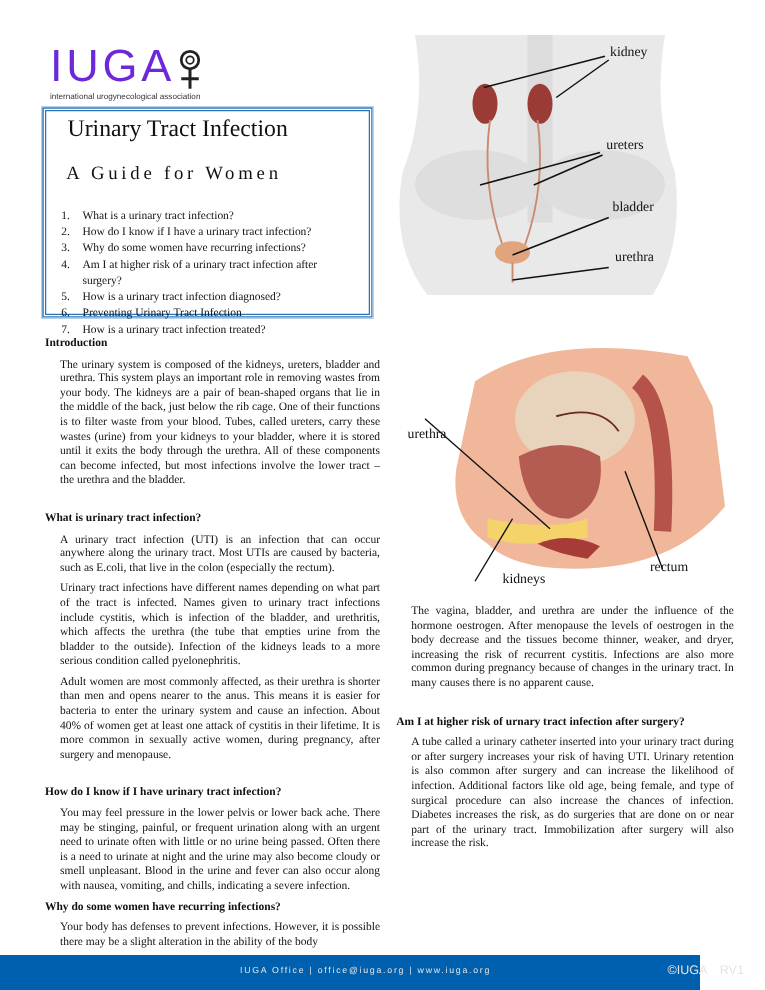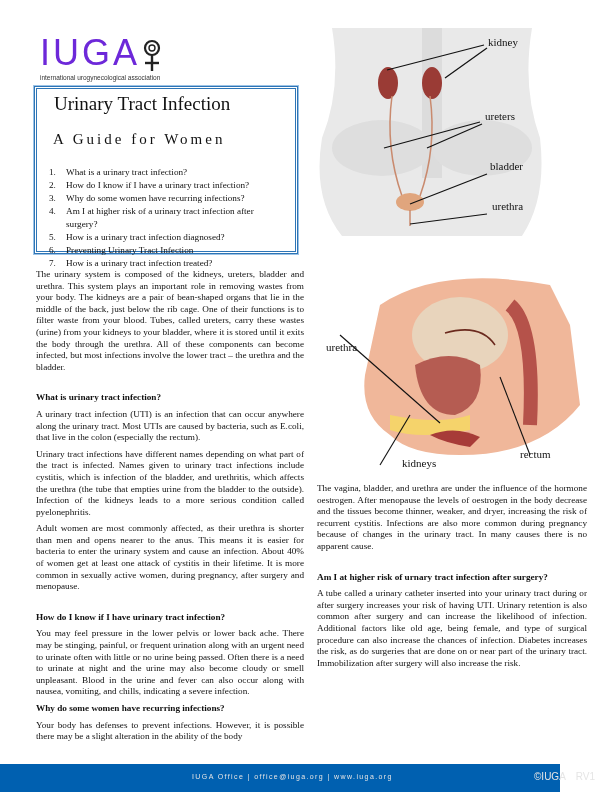--- a/index.html
+++ b/index.html
@@ -9,21 +9,21 @@
   .logo-sub{font-family:"Liberation Sans","DejaVu Sans",sans-serif;font-size:6.5px;color:#333;margin-top:2px;}
   .venus{display:inline-block;margin-left:2px;margin-top:2px;}
   .toc{position:absolute;left:34px;top:86px;width:258px;height:162px;border:3px double #2e75b6;box-shadow:0 0 0 1px #9dc3e6;padding:0;}
   .toc-title{font-size:19px;margin:4px 0 16px 17px;}
   .toc-sub{font-size:15px;letter-spacing:3px;margin:10px 0 18px 16px;}
   .toc ol{margin:0;padding:0 0 0 12px;list-style:none;}
   .toc li{font-size:9.2px;line-height:13px;display:flex;}
   .toc li .n{width:17px;flex:none;}
   .col{position:absolute;font-size:9.2px;line-height:11.6px;text-align:justify;}
   .col h3{font-size:9.2px;font-weight:bold;margin:0 0 5px 0;}
-  .col p{margin:0 0 5px 0;}
+  .col p{margin:0 0 5px 12px;}
   #colL{left:36px;top:269px;width:268px;}
   #colR{left:317px;top:483px;width:270px;}
   .fig1{position:absolute;left:312px;top:28px;width:268px;height:172px;text-decoration:underline;}
   .fig2{position:absolute;left:320px;top:265px;width:280px;height:210px;}
   .lbl{position:absolute;font-size:11px;color:#111;}
   .footer{position:absolute;left:0;top:764px;width:560px;height:28px;background:#0060b0;color:#e5e5e5;}
   .footer .contact{position:absolute;left:192px;top:9px;font-family:"Liberation Sans","DejaVu Sans",sans-serif;font-size:7px;letter-spacing:1.4px;}
   .footer .copy{position:absolute;left:534px;top:7px;font-family:"Liberation Sans","DejaVu Sans",sans-serif;font-size:10px;}
   .footer .rv{margin-left:10px;}
 </style>
@@ -115,20 +115,21 @@
     <line x1="20" y1="70" x2="120" y2="158" stroke="#111" stroke-width="1.1"></line>
     <line x1="60" y1="200" x2="90" y2="150" stroke="#111" stroke-width="1.1"></line>
     <line x1="210" y1="190" x2="180" y2="112" stroke="#111" stroke-width="1.1"></line>
   </svg>
   <span class="lbl" style="left:6px;top:76px">urethra</span>
   <span class="lbl" style="left:82px;top:192px">kidneys</span>
   <span class="lbl" style="left:200px;top:183px">rectum</span>
 </div>
 
 <div class="col" id="colL">
+  <h3>Introduction</h3>
   <p>The urinary system is composed of the kidneys, ureters, bladder and urethra. This system plays an important role in removing wastes from your body. The kidneys are a pair of bean-shaped organs that lie in the middle of the back, just below the rib cage. One of their functions is to filter waste from your blood. Tubes, called ureters, carry these wastes (urine) from your kidneys to your bladder, where it is stored until it exits the body through the urethra. All of these components can become infected, but most infections involve the lower tract – the urethra and the bladder.</p>
   <div style="height:14px"></div>
   <h3>What is urinary tract infection?</h3>
   <p>A urinary tract infection (UTI) is an infection that can occur anywhere along the urinary tract. Most UTIs are caused by bacteria, such as E.coli, that live in the colon (especially the rectum).</p>
   <p>Urinary tract infections have different names depending on what part of the tract is infected. Names given to urinary tract infections include cystitis, which is infection of the bladder, and urethritis, which affects the urethra (the tube that empties urine from the bladder to the outside). Infection of the kidneys leads to a more serious condition called pyelonephritis.</p>
   <p>Adult women are most commonly affected, as their urethra is shorter than men and opens nearer to the anus. This means it is easier for bacteria to enter the urinary system and cause an infection.  About 40% of women get at least one attack of cystitis in their lifetime. It is more common in sexually active women, during pregnancy, after surgery and menopause.</p>
   <div style="height:14px"></div>
   <h3>How do I know if I have urinary tract infection?</h3>
   <p>You may feel pressure in the lower pelvis or lower back ache. There may be stinging, painful, or frequent urination along with an urgent need to urinate often with little or no urine being passed.  Often there is a need to urinate at night and the urine may also become cloudy or smell unpleasant. Blood in the urine and fever can also occur along with nausea, vomiting, and chills, indicating a severe infection.</p>
   <h3>Why do some women have recurring infections?</h3>

